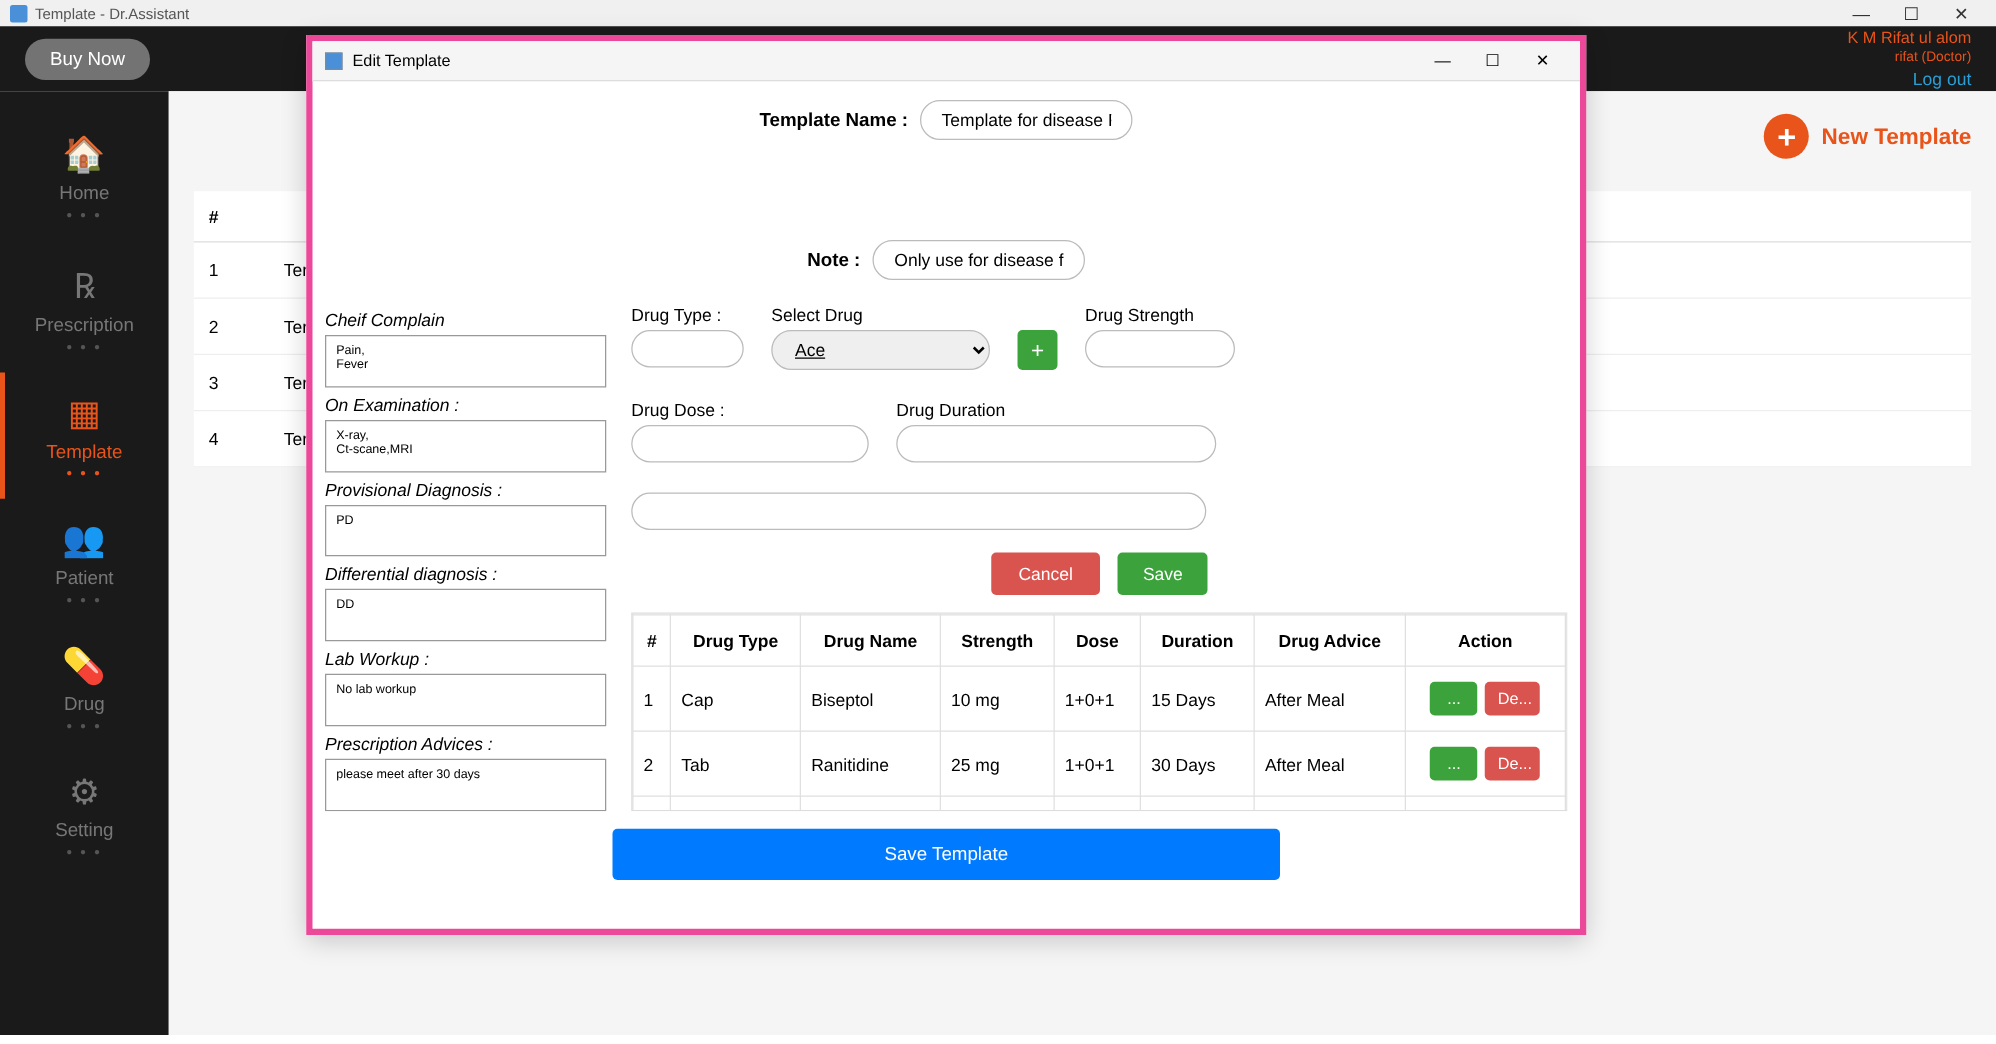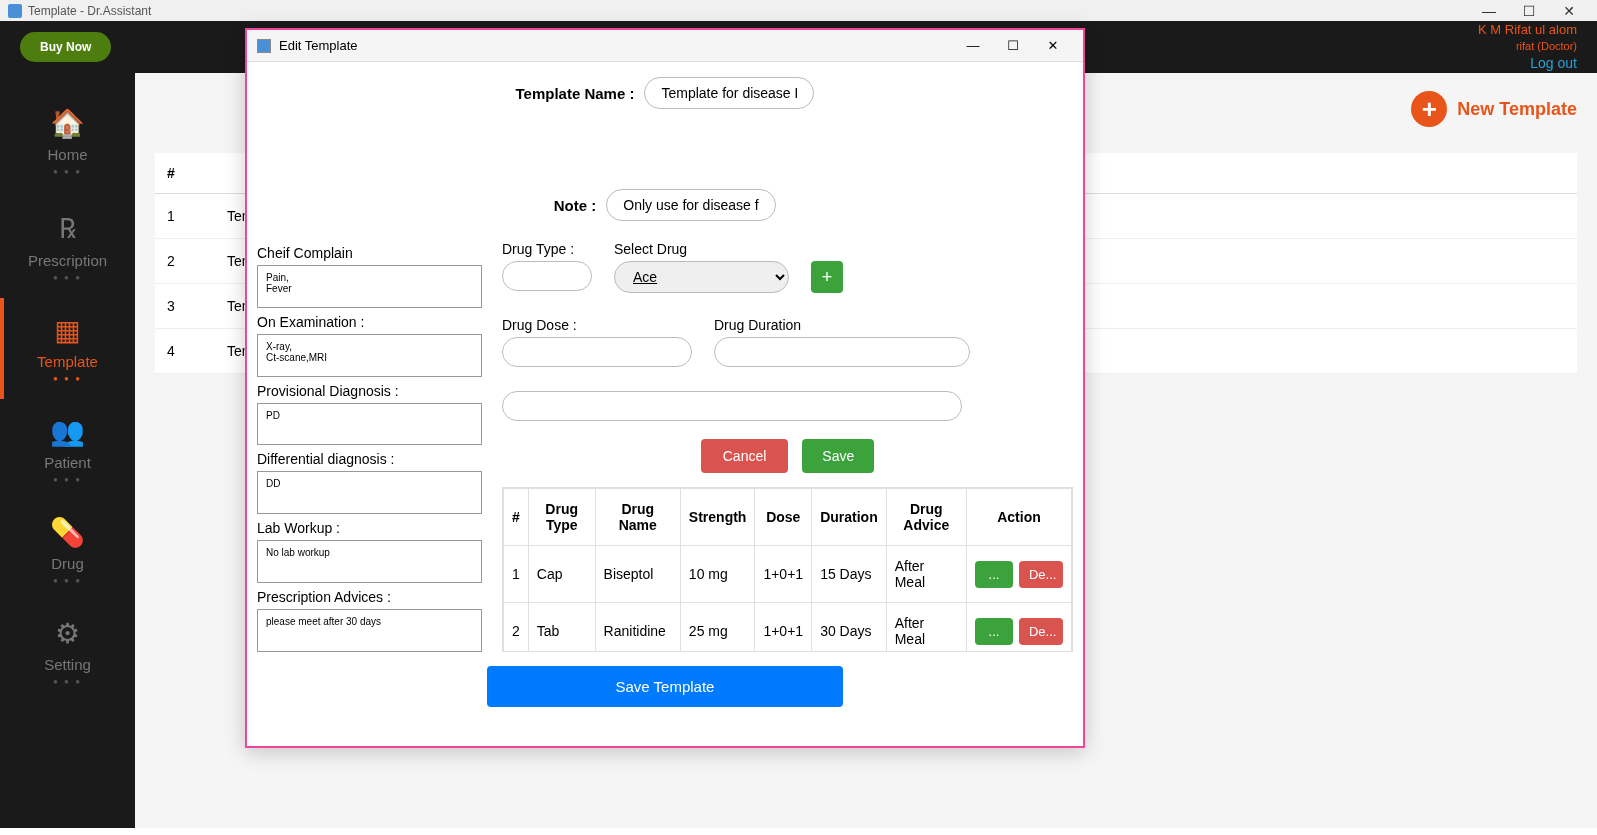--- a/index.html
+++ b/index.html
@@ -4,21 +4,21 @@
   <style>
     * { box-sizing: border-box; margin: 0; padding: 0; font-family: "Segoe UI", Arial, sans-serif; }
     body { width: 1597px; height: 835px; background: #fff; overflow: hidden; position: relative; }
     
     .titlebar { height: 21px; background: #f0f0f0; display: flex; align-items: center; padding: 0 8px; font-size: 12px; color: #555; }
     .titlebar .app-icon { width: 14px; height: 14px; background: #4a90d9; margin-right: 6px; border-radius: 2px; }
     .titlebar .spacer { flex: 1; }
     .titlebar .win-btn { width: 40px; height: 28px; display: flex; align-items: center; justify-content: center; cursor: pointer; color: #333; font-size: 14px; }
     
     .header { height: 52px; background: #1a1a1a; display: flex; align-items: center; padding: 0 20px; }
-    .buy-now { background: #4d7c0f; color: #fff; border: none; border-radius: 18px; padding: 8px 20px; font-size: 12px; font-weight: 700; cursor: pointer; }
+    .buy-now { background: #737373; color: #fff; border: none; border-radius: 18px; padding: 8px 20px; font-size: 15px; font-weight: 400; cursor: pointer; }
     .header .spacer { flex: 1; }
     .user-info { text-align: right; color: #e8541a; font-size: 13px; line-height: 1.3; }
     .user-info .role { color: #e8541a; font-size: 11px; }
     .user-info .logout { color: #2a9fd6; font-size: 14px; cursor: pointer; }
     
     .main-area { display: flex; height: 755px; }
     .sidebar { width: 135px; background: #1a1a1a; padding-top: 18px; }
     .sidebar-item { display: flex; flex-direction: column; align-items: center; padding: 16px 0; color: #777; cursor: pointer; font-size: 15px; position: relative; }
     .sidebar-item.active { color: #e8541a; }
     .sidebar-item.active::before { content: ""; position: absolute; left: 0; top: 0; bottom: 0; width: 4px; background: #e8541a; }
@@ -31,35 +31,35 @@
     .new-template .plus-icon { width: 36px; height: 36px; background: #e8541a; border-radius: 50%; color: #fff; font-size: 26px; display: flex; align-items: center; justify-content: center; margin-right: 10px; }
     
     .template-list { background: #fff; margin-top: 60px; }
     .template-list-header { display: flex; border-bottom: 1px solid #ddd; }
     .template-list-header .col { padding: 12px; font-size: 14px; font-weight: 600; }
     .template-list-row { display: flex; border-bottom: 1px solid #eee; }
     .template-list-row .col { padding: 14px 12px; font-size: 14px; }
     .col-num { width: 60px; }
     
     
-    .modal { position: absolute; left: 245px; top: 28px; width: 840px; height: 720px; background: #fff; border: 2px solid #ec4899; box-shadow: 0 4px 20px rgba(0,0,0,0.2); display: flex; flex-direction: column; }
+    .modal { position: absolute; left: 245px; top: 28px; width: 1024px; height: 720px; background: #fff; border: 5px solid #ec4899; box-shadow: 0 4px 20px rgba(0,0,0,0.2); display: flex; flex-direction: column; }
     .modal-titlebar { height: 32px; background: #f5f5f5; display: flex; align-items: center; padding: 0 10px; font-size: 13px; border-bottom: 1px solid #ddd; }
     .modal-titlebar .m-icon { width: 14px; height: 14px; background: #4a90d9; margin-right: 8px; border: 1px solid #888; }
     .modal-titlebar .spacer { flex: 1; }
     .modal-titlebar .m-btn { width: 40px; height: 32px; display: flex; align-items: center; justify-content: center; cursor: pointer; font-size: 13px; }
     
     .modal-body { flex: 1; padding: 15px 10px; display: flex; flex-direction: column; overflow: hidden; }
     .top-row { display: flex; gap: 40px; padding: 0 180px 20px 180px; align-items: center; flex-direction: column; }
     .field-pair { display: flex; align-items: center; gap: 10px; }
     .field-pair label { font-size: 15px; font-weight: 600; }
     .pill-input { border: 1px solid #bbb; border-radius: 18px; padding: 7px 16px; font-size: 14px; width: 170px; }
     
     .form-area { display: flex; gap: 20px; flex: 1; overflow: hidden; }
     .left-col { width: 225px; display: flex; flex-direction: column; gap: 2px; }
-    .left-col .section-label { font-size: 14px; margin-bottom: 2px; margin-top: 4px; }
+    .left-col .section-label { font-size: 14px; margin-bottom: 2px; margin-top: 4px; font-style: italic; }
     .left-col textarea { border: 1px solid #999; padding: 6px 8px; font-size: 10px; resize: none; height: 60px; font-family: inherit; }
     
     .right-col { flex: 1; display: flex; flex-direction: column; }
     .drug-form { display: flex; flex-wrap: wrap; gap: 12px 22px; }
     .drug-field { display: flex; flex-direction: column; gap: 4px; }
     .drug-field label { font-size: 14px; }
     .drug-field input, .drug-field select { border: 1px solid #bbb; border-radius: 18px; padding: 6px 14px; font-size: 14px; text-decoration: underline; }
     .drug-type-input { width: 90px; }
     .drug-select { width: 175px; }
     .drug-strength-input { width: 120px; }
@@ -214,20 +214,24 @@
             <label>Drug Type :</label>
             <input class="drug-type-input" style="">
           </div>
           <div class="drug-field">
             <label>Select Drug</label>
             <select class="drug-select">
               <option>Ace</option>
             </select>
           </div>
           <button class="add-drug-btn">+</button>
+          <div class="drug-field">
+            <label>Drug Strength</label>
+            <input class="drug-strength-input" style="">
+          </div>
           <div style="width:100%"></div>
           <div class="drug-field">
             <label>Drug Dose :</label>
             <input class="drug-dose-input" style="">
           </div>
           <div class="drug-field">
             <label>Drug Duration</label>
             <input class="drug-duration-input" style="">
           </div>
           <div style="width:100%"></div>

